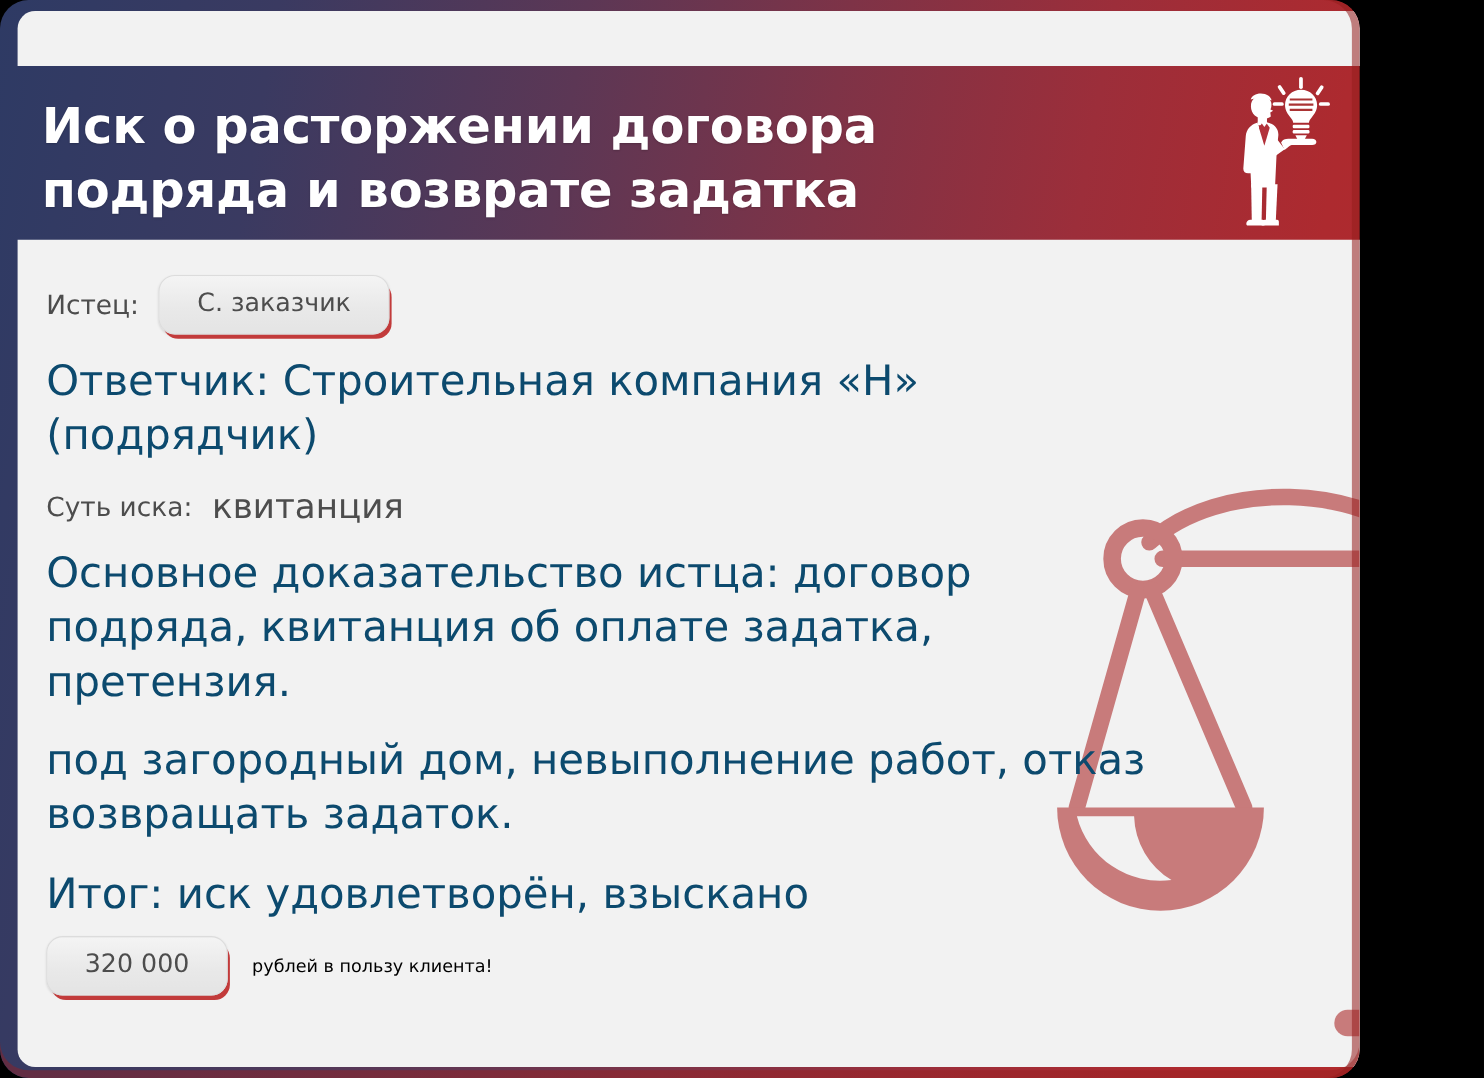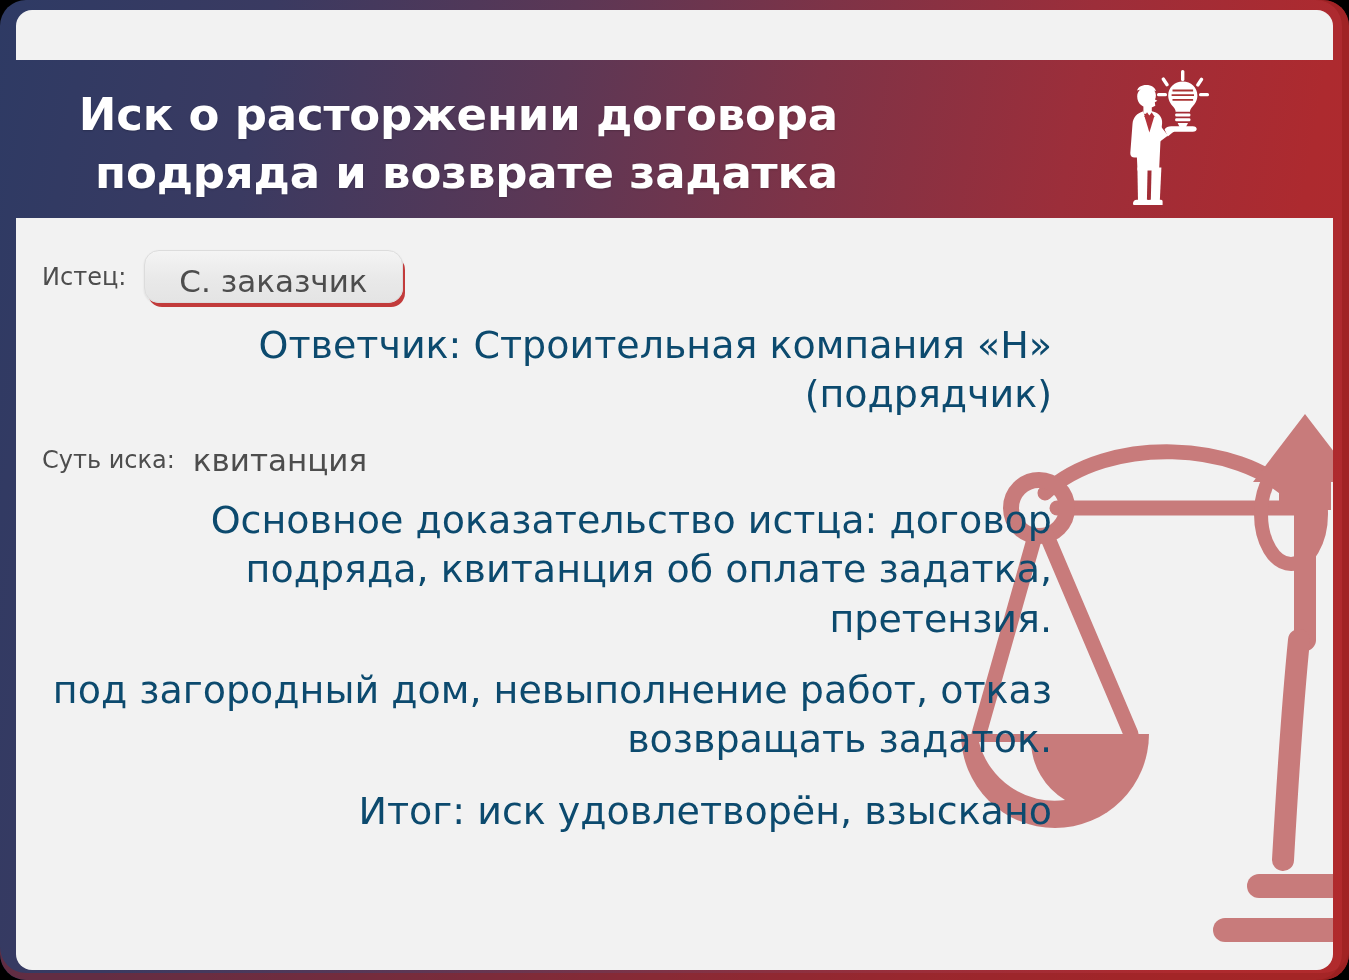--- a/index.html
+++ b/index.html
@@ -11,27 +11,26 @@
   body {
     width: 1349px;
     height: 980px;
     overflow: hidden;
     font-family: "DejaVu Sans", "Liberation Sans", sans-serif;
   }
 
   
   #card {
     position: relative;
-    width: 1349px;
+    width: 1236px;
     height: 980px;
     box-sizing: border-box;
     border-radius: 26px;
     overflow: hidden;
     background: linear-gradient(100deg, #2e3a64 0%, #3a3a61 18%, #5c3755 38%, #7e3347 55%, #9c2e3a 72%, #ad2a2f 88%, #b12a2c 100%);
-    text-align: right;
   }
 
   
   #top-strip {
     position: absolute;
     left: 16px;
     top: 10px;
     width: 1317px;
     height: 50px;
     background: #f2f2f2;
@@ -127,22 +126,22 @@
     margin-left: 18px;
   }
 
   
   .pill {
     display: inline-flex;
     align-items: center;
     justify-content: center;
     box-sizing: border-box;
     margin-left: 18px;
-    padding: 12px 34px 3px 34px;
-    font-size: 31px;
+    padding: 12px 34px 14px 34px;
+    font-size: 23px;
     color: #4d4d4d;
     background: linear-gradient(180deg, #f4f4f4 0%, #e9e9e9 55%, #e4e4e4 100%);
     border: 1px solid #dcdcdc;
     border-radius: 15px;
     box-shadow: 3px 5px 0 -1px #c23b3b, 0 1px 2px rgba(0,0,0,0.10);
     white-space: nowrap;
   }
   .pill.lead { margin-left: 0; }
 
   #result-row {
@@ -258,18 +257,22 @@
         <span class="label">Суть иска:</span>
         <span class="after">квитанция</span>
       </div>
 
       <p class="line">Основное доказательство истца: договор подряда, квитанция об оплате задатка, претензия.</p>
 
       <p class="line">под загородный дом, невыполнение работ, отказ возвращать задаток.</p>
 
       <p class="line tight">Итог: иск удовлетворён, взыскано</p>
 
+      <div id="result-row">
+        <span class="pill lead">320 000</span>
+        <span class="after">рублей в пользу клиента!</span>
+      </div>
 
     </div>
   </div>
 
   <div id="edge-shade"></div>
 </div>
 
 </body></html>

